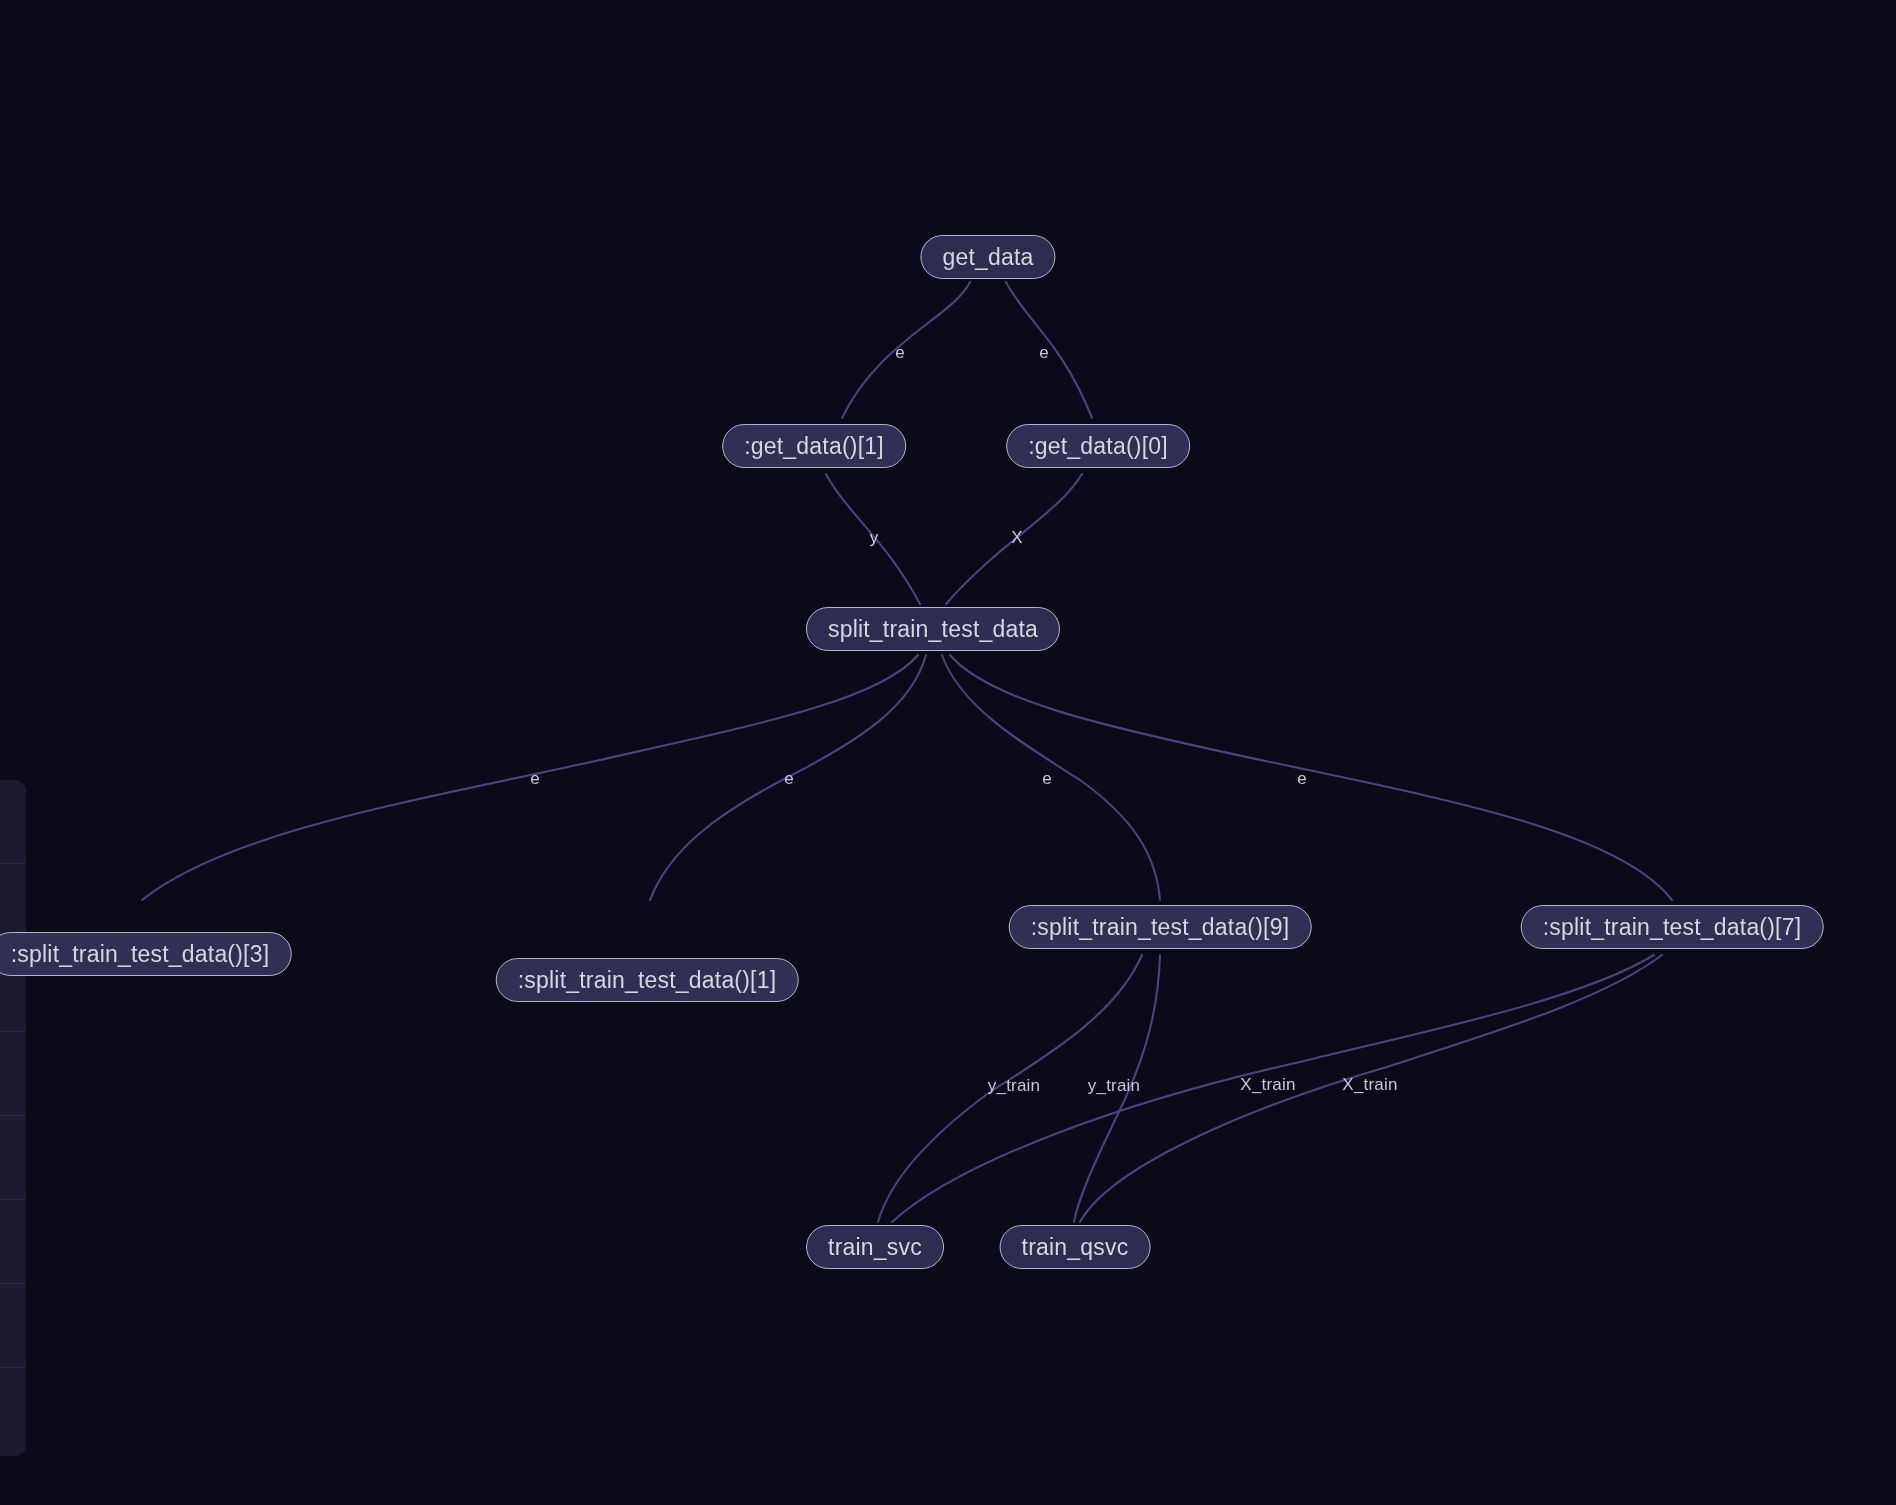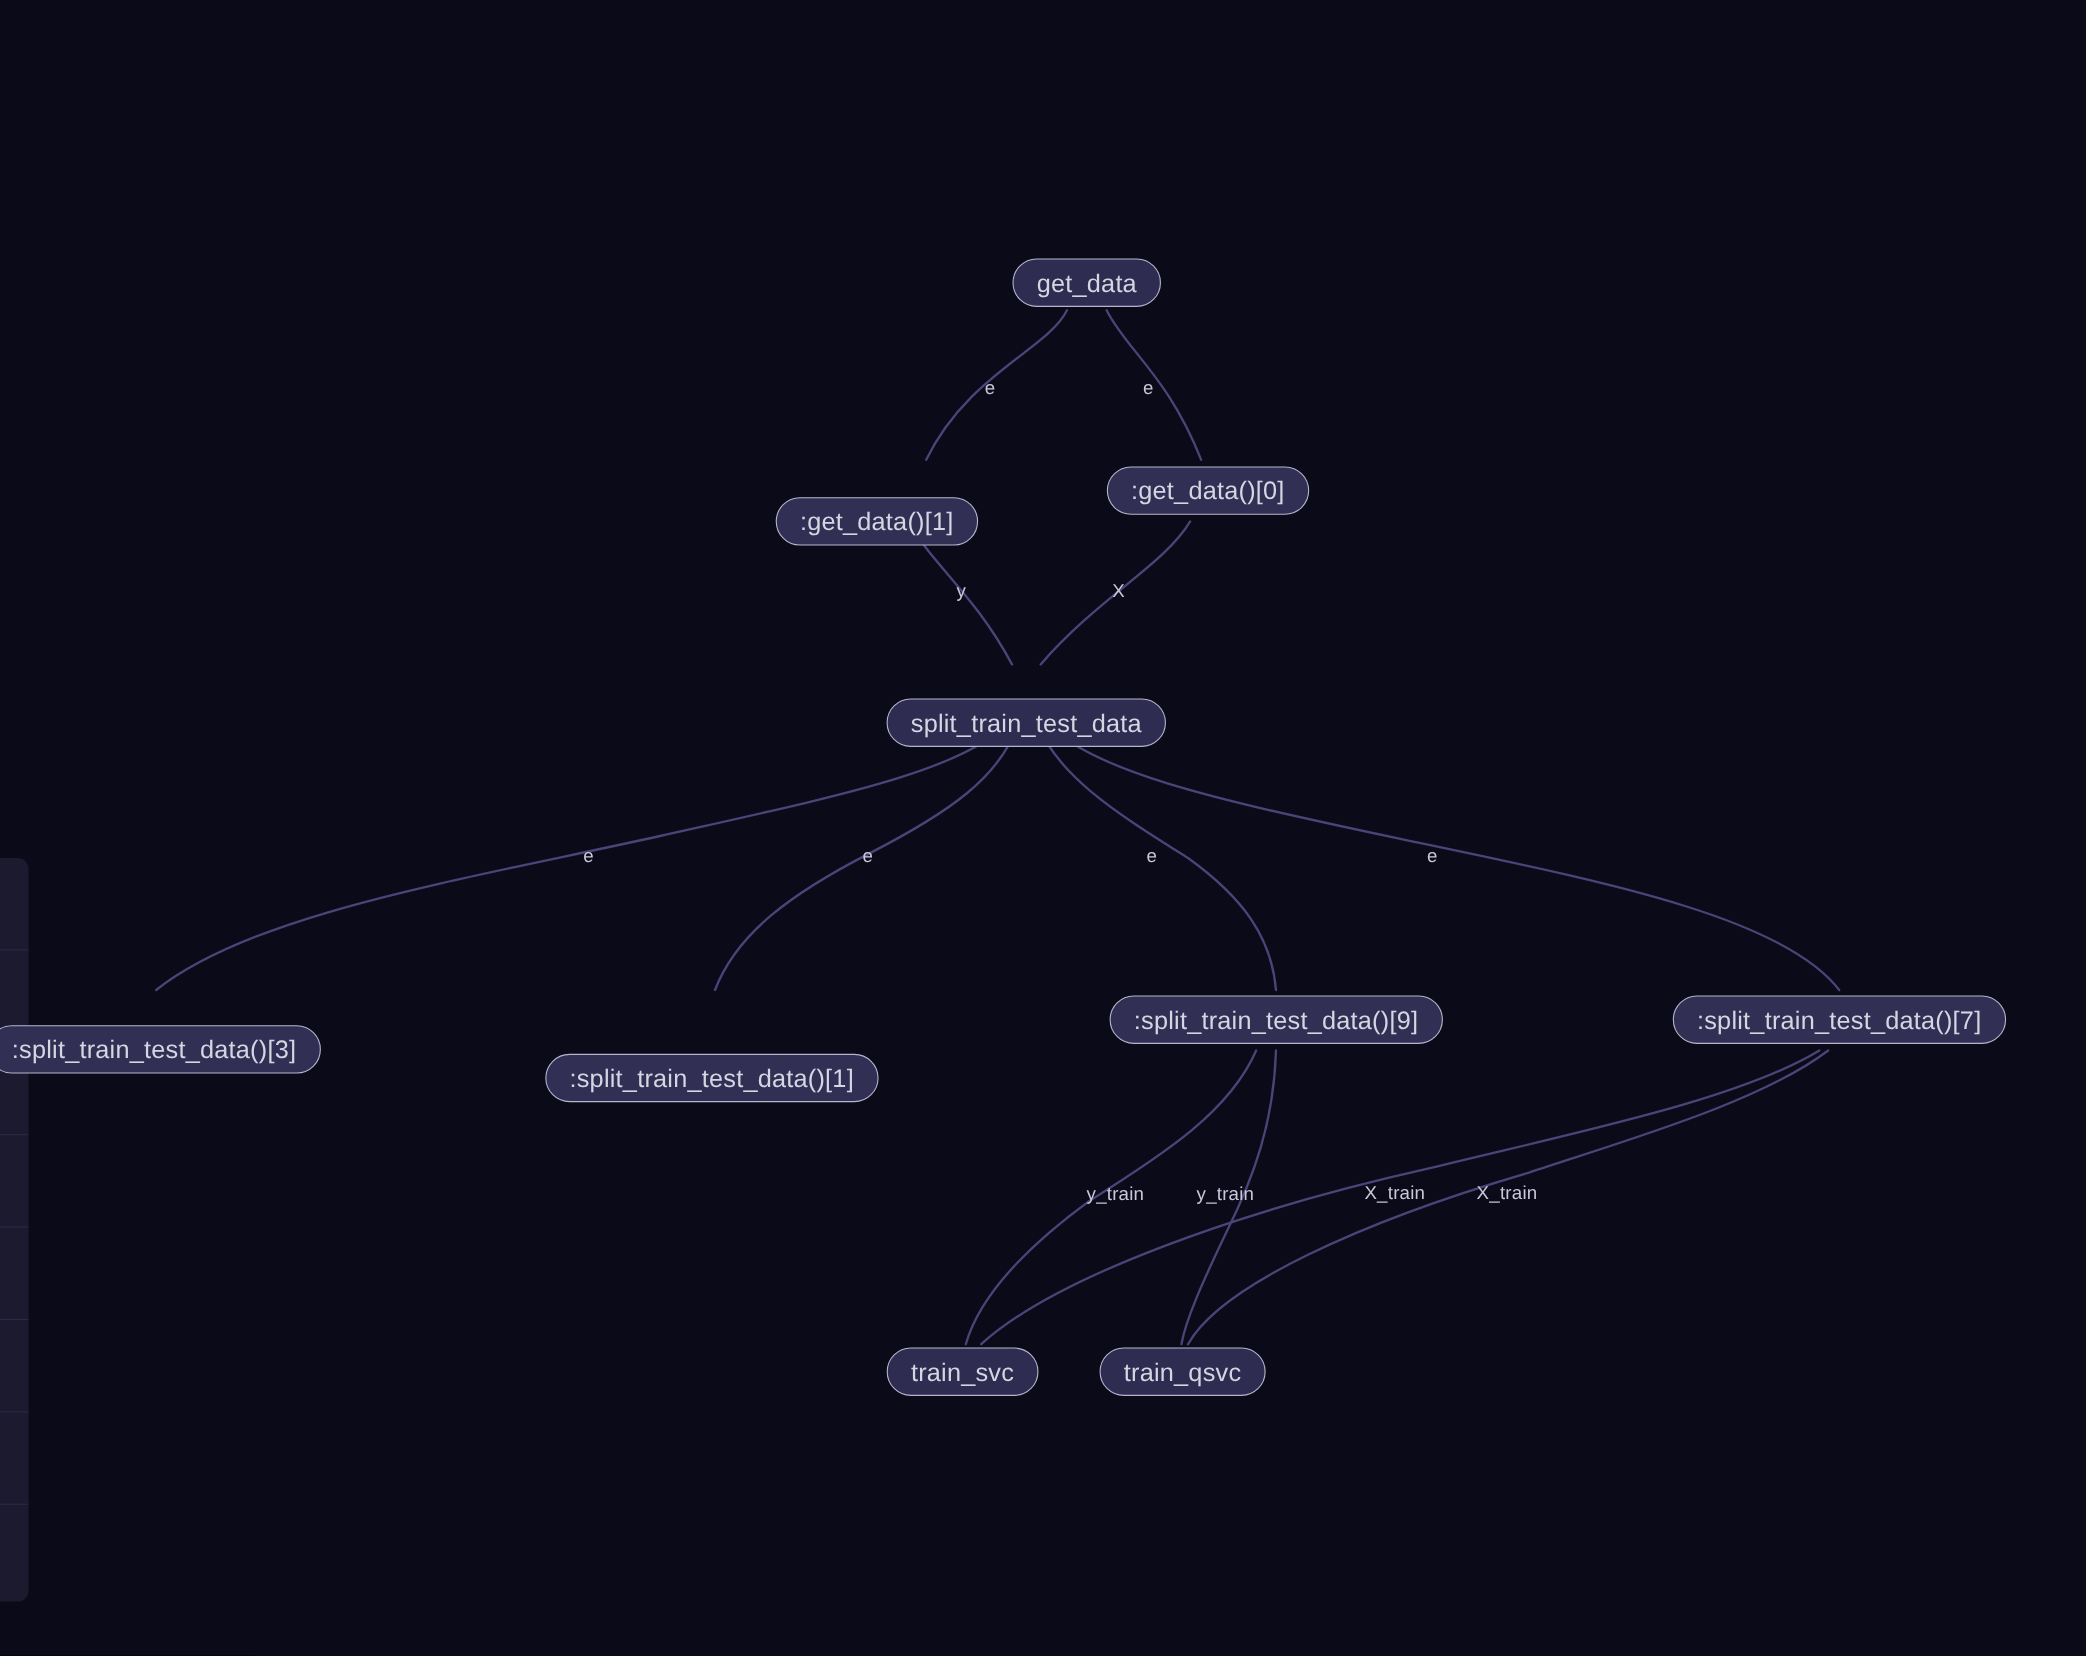--- a/index.html
+++ b/index.html
@@ -118,23 +118,23 @@
         <path d="M 926 655 C 912 706, 860 740, 790 776 C 720 812, 670 848, 650 900" class="edge-path"></path>
         <path d="M 942 655 C 960 706, 1020 742, 1080 780 C 1130 816, 1156 852, 1160 900" class="edge-path"></path>
         <path d="M 950 655 C 988 700, 1100 726, 1270 762 C 1450 800, 1620 832, 1672 900" class="edge-path"></path>
         <path d="M 1142 955 C 1118 1010, 1060 1048, 990 1092 C 930 1136, 890 1180, 878 1222" class="edge-path"></path>
         <path d="M 1160 955 C 1158 1020, 1140 1070, 1115 1120 C 1092 1168, 1078 1200, 1074 1222" class="edge-path"></path>
         <path d="M 1654 955 C 1580 1000, 1430 1030, 1300 1062 C 1130 1100, 960 1160, 892 1222" class="edge-path"></path>
         <path d="M 1662 955 C 1600 1002, 1480 1036, 1390 1066 C 1240 1110, 1110 1168, 1080 1222" class="edge-path"></path>
       </svg>
     <div id="nodes-layer">
         <div class="node task" style="left: 988px; top: 257px;">get_data</div>
-        <div class="node data" style="left: 797px; top: 446px; margin-top: 28px;">:get_data()[1]</div>
+        <div class="node data" style="left: 814px; top: 446px;">:get_data()[1]</div>
         <div class="node data" style="left: 1098px; top: 446px;">:get_data()[0]</div>
-        <div class="node task" style="left: 933px; top: 657px;">split_train_test_data</div>
+        <div class="node task" style="left: 933px; top: 629px;">split_train_test_data</div>
         <div class="node data" style="left: 140px; top: 954px;">:split_train_test_data()[3]</div>
         <div class="node data" style="left: 647px; top: 980px;">:split_train_test_data()[1]</div>
         <div class="node data" style="left: 1160px; top: 927px;">:split_train_test_data()[9]</div>
         <div class="node data" style="left: 1672px; top: 927px;">:split_train_test_data()[7]</div>
         <div class="node task" style="left: 875px; top: 1247px;">train_svc</div>
         <div class="node task" style="left: 1075px; top: 1247px;">train_qsvc</div>
       </div>
     <div id="edge-labels-layer">
         <div class="edge-label" style="left: 900px; top: 353px;">e</div>
         <div class="edge-label" style="left: 1044px; top: 353px;">e</div>

